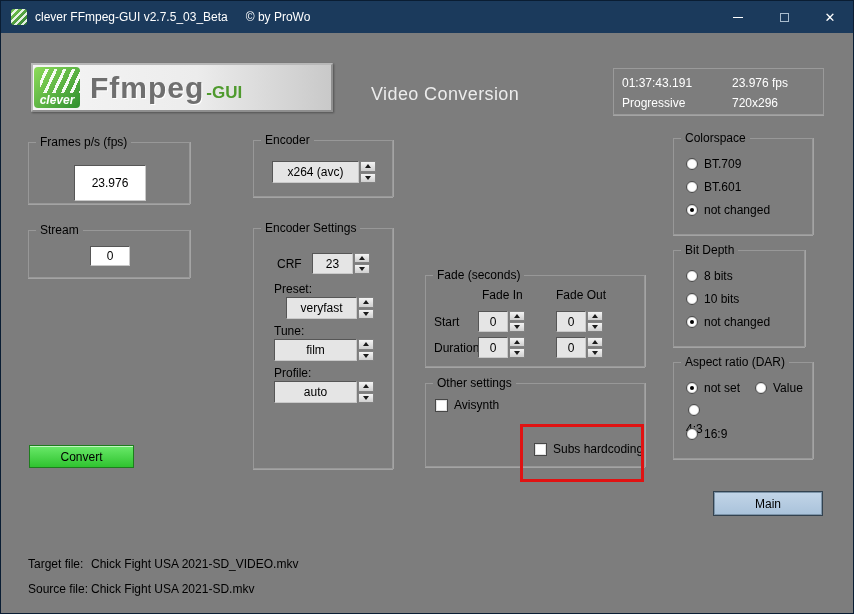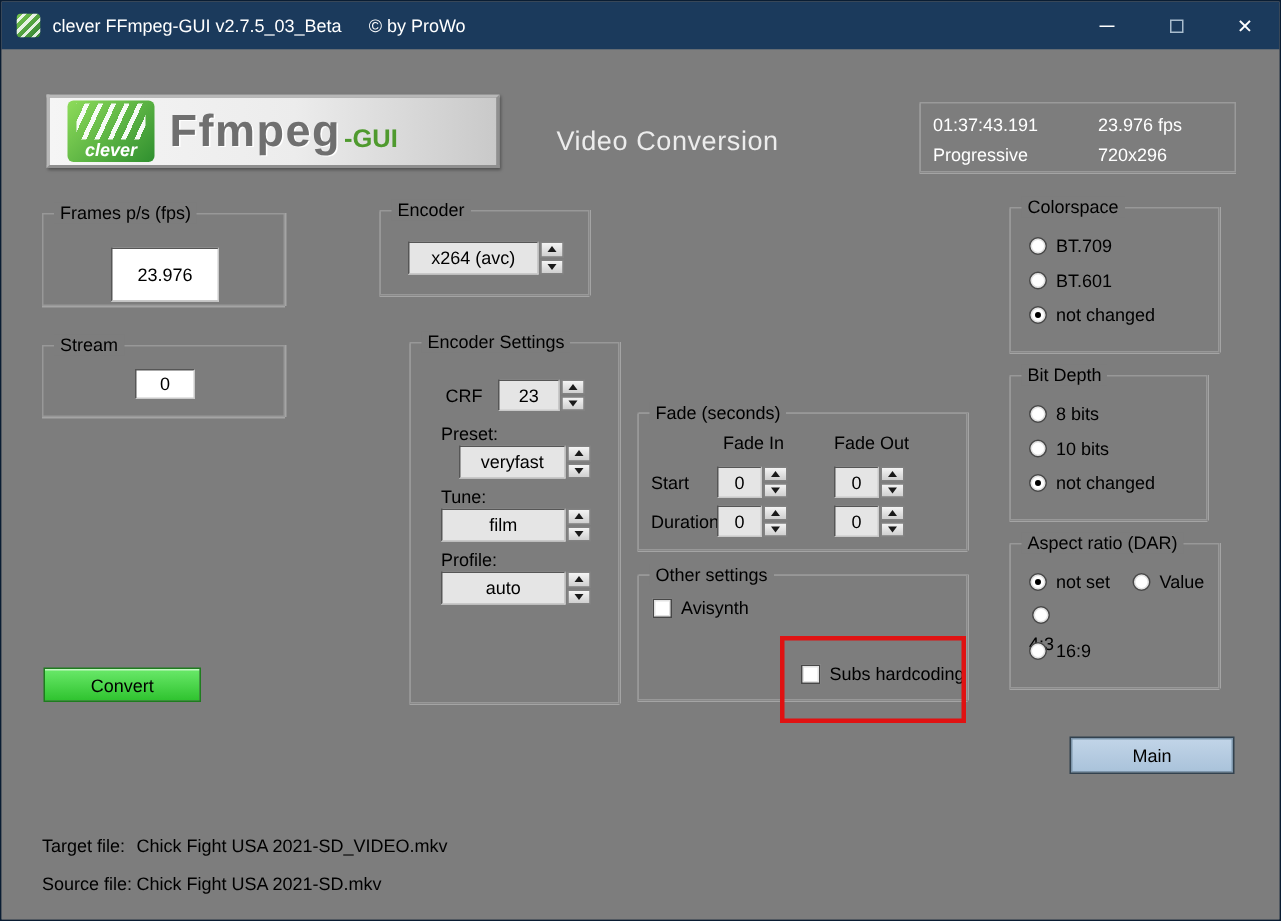--- a/index.html
+++ b/index.html
@@ -24,21 +24,21 @@
 
   
   .client { position:absolute; top:32px; left:0; right:0; bottom:0; background:#7d7d7d; }
 
   
   .logo-box { position:absolute; left:30px; top:30px; width:302px; height:49px;
               background:linear-gradient(90deg,#f5f5f5 0%,#ececec 55%,#c9c9c9 100%);
               border:2px solid #b8b8b8; border-right-color:#8f8f8f; border-bottom-color:#8f8f8f;
               box-shadow:1px 1px 2px rgba(0,0,0,.35);
               display:flex; align-items:center; }
-  .logo-tile { width:58px; height:41px; margin-left:12px; border-radius:4px; position:relative; overflow:hidden;
+  .logo-tile { width:46px; height:41px; margin-left:1px; border-radius:4px; position:relative; overflow:hidden;
                background:linear-gradient(135deg,#8edc5a,#2f8f2f); }
   .logo-stripes { position:absolute; left:6px; top:2px; width:46px; height:24px;
                   background:repeating-linear-gradient(115deg, rgba(255,255,255,0) 0 5px, rgba(255,255,255,.95) 5px 8px); }
   .logo-clever { position:absolute; left:0; right:0; bottom:1px; text-align:center; color:#fff; font-weight:bold; font-size:12px; font-style:italic; }
   .logo-main { font-size:30px; font-weight:bold; color:#6f6f6f; margin-left:10px; letter-spacing:1px;
                text-shadow:1px 1px 0 #ffffff; }
   .logo-suffix { font-size:17px; font-weight:bold; color:#4f9a2e; margin-left:2px; margin-top:10px; }
 
   .page-heading { position:absolute; left:370px; top:51px; font-size:18px; color:#ececec; letter-spacing:.4px; }
 
@@ -152,21 +152,21 @@
           <span class="ud-btn">
               <i class="tri-up"></i>
             </span>
           <span class="ud-btn">
               <i class="tri-down"></i>
             </span>
         </span>
       </div>
     </div>
 
-    <div class="group" style="left:252px; top:195px; width:140px; height:241px;margin-left:20px;">
+    <div class="group" style="left:252px; top:195px; width:140px; height:241px;">
       <span class="legend">Encoder Settings</span>
 
       <span class="field-label" style="left:23px; top:28px;">CRF</span>
       <div class="spinbox" style="left:58px; top:24px; width:58px; height:21px;">
         <span class="spin-text">23</span>
         <span class="updown">
           <span class="ud-btn">
               <i class="tri-up"></i>
             </span>
           <span class="ud-btn">

